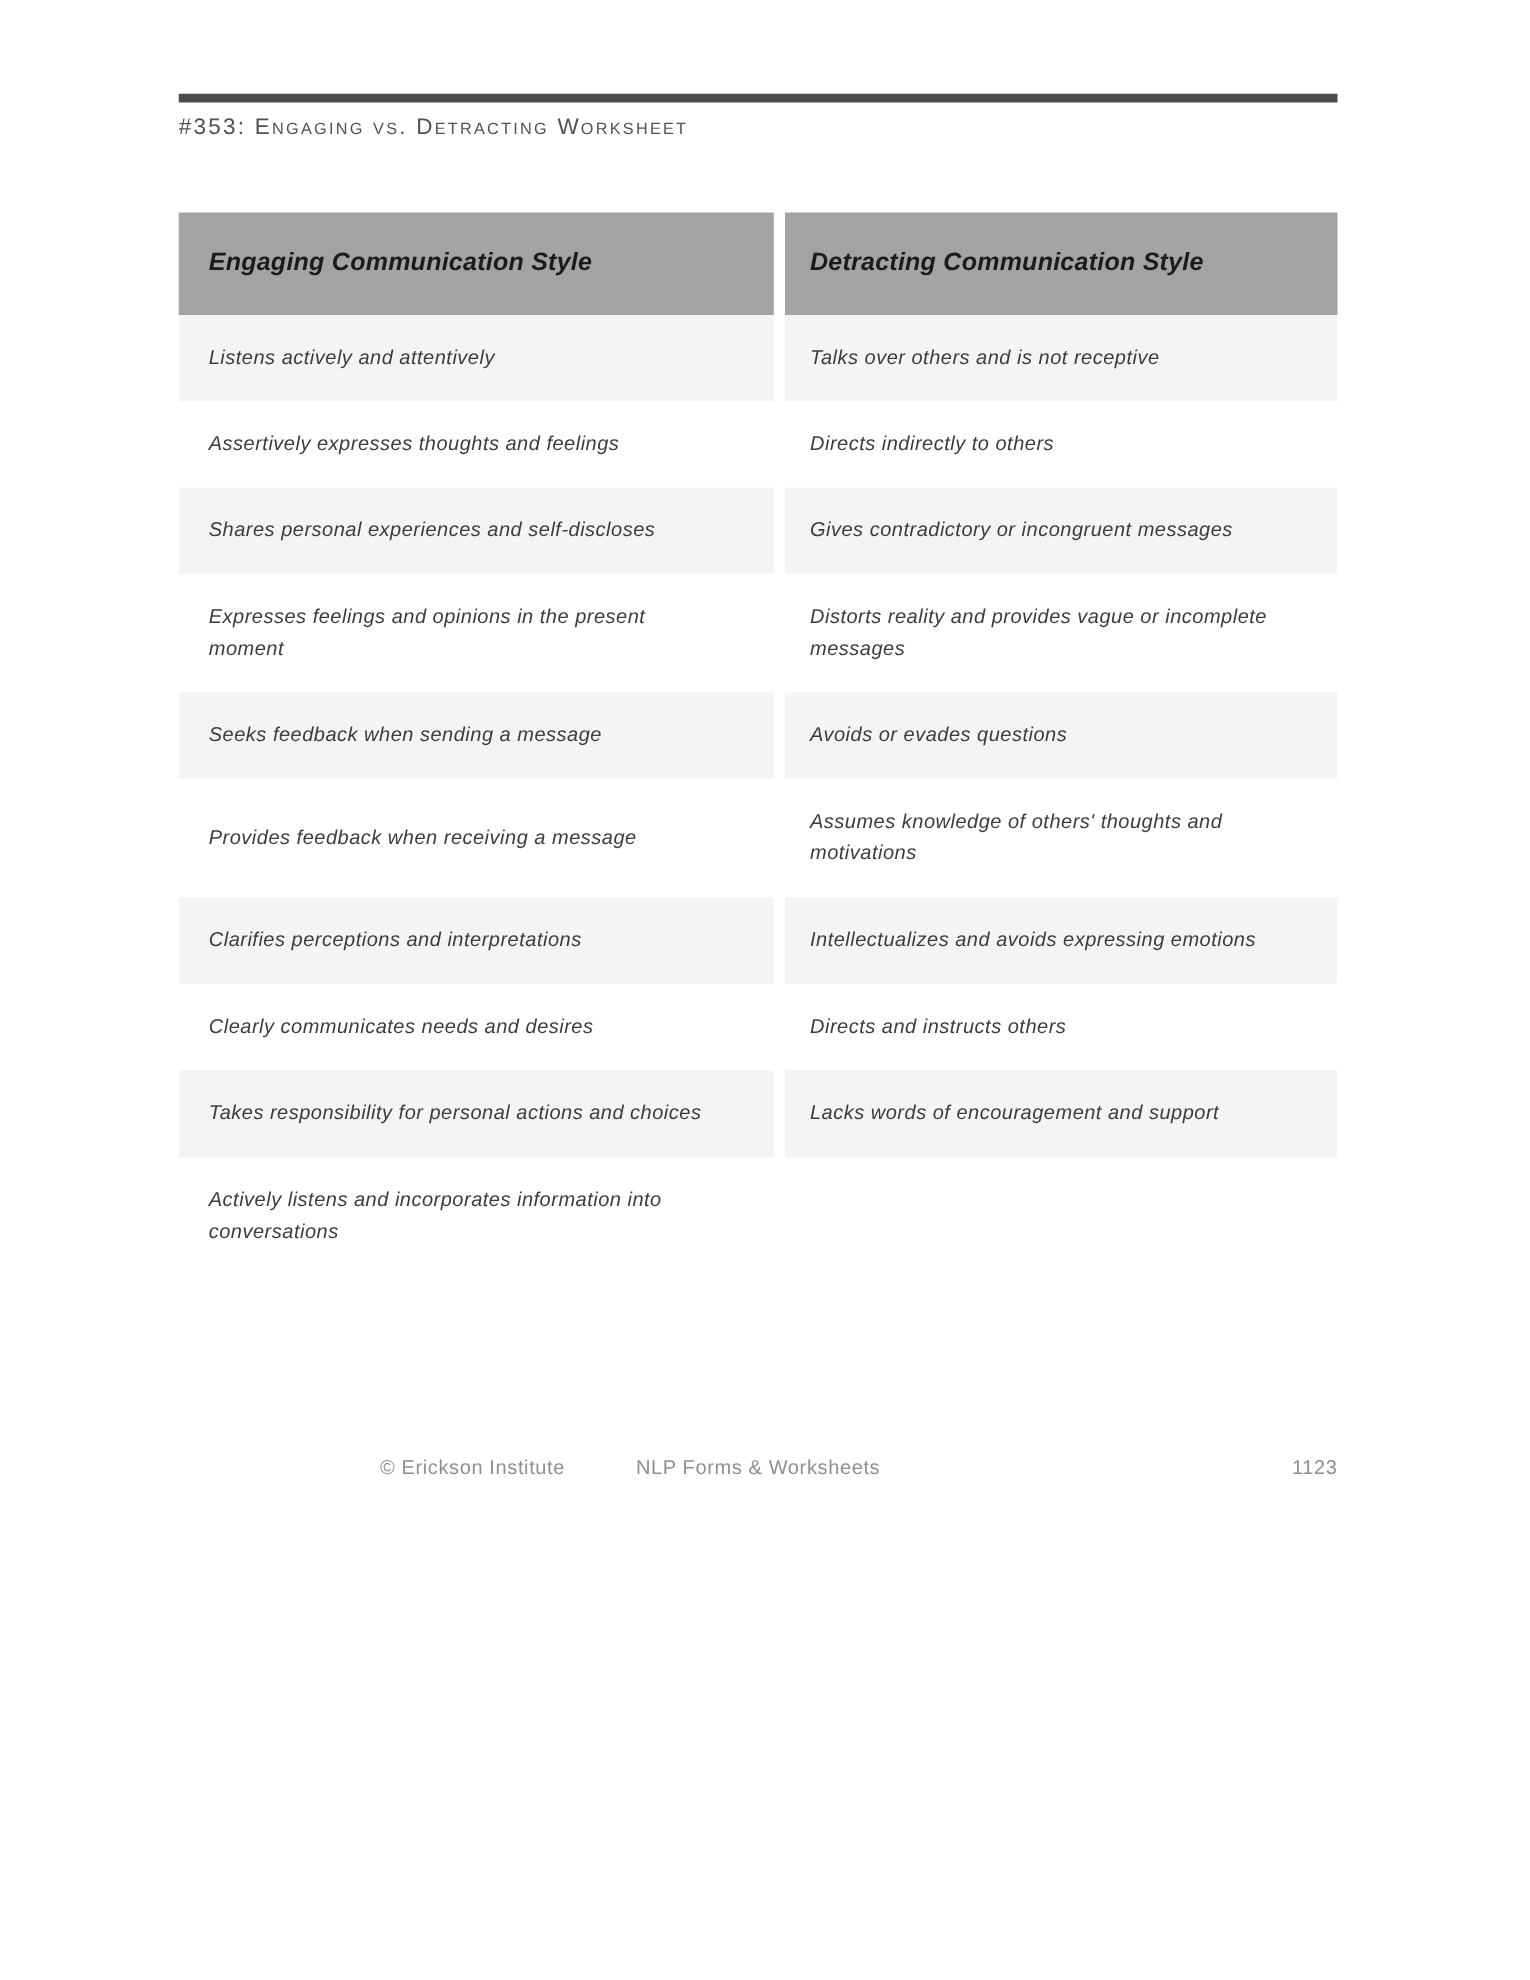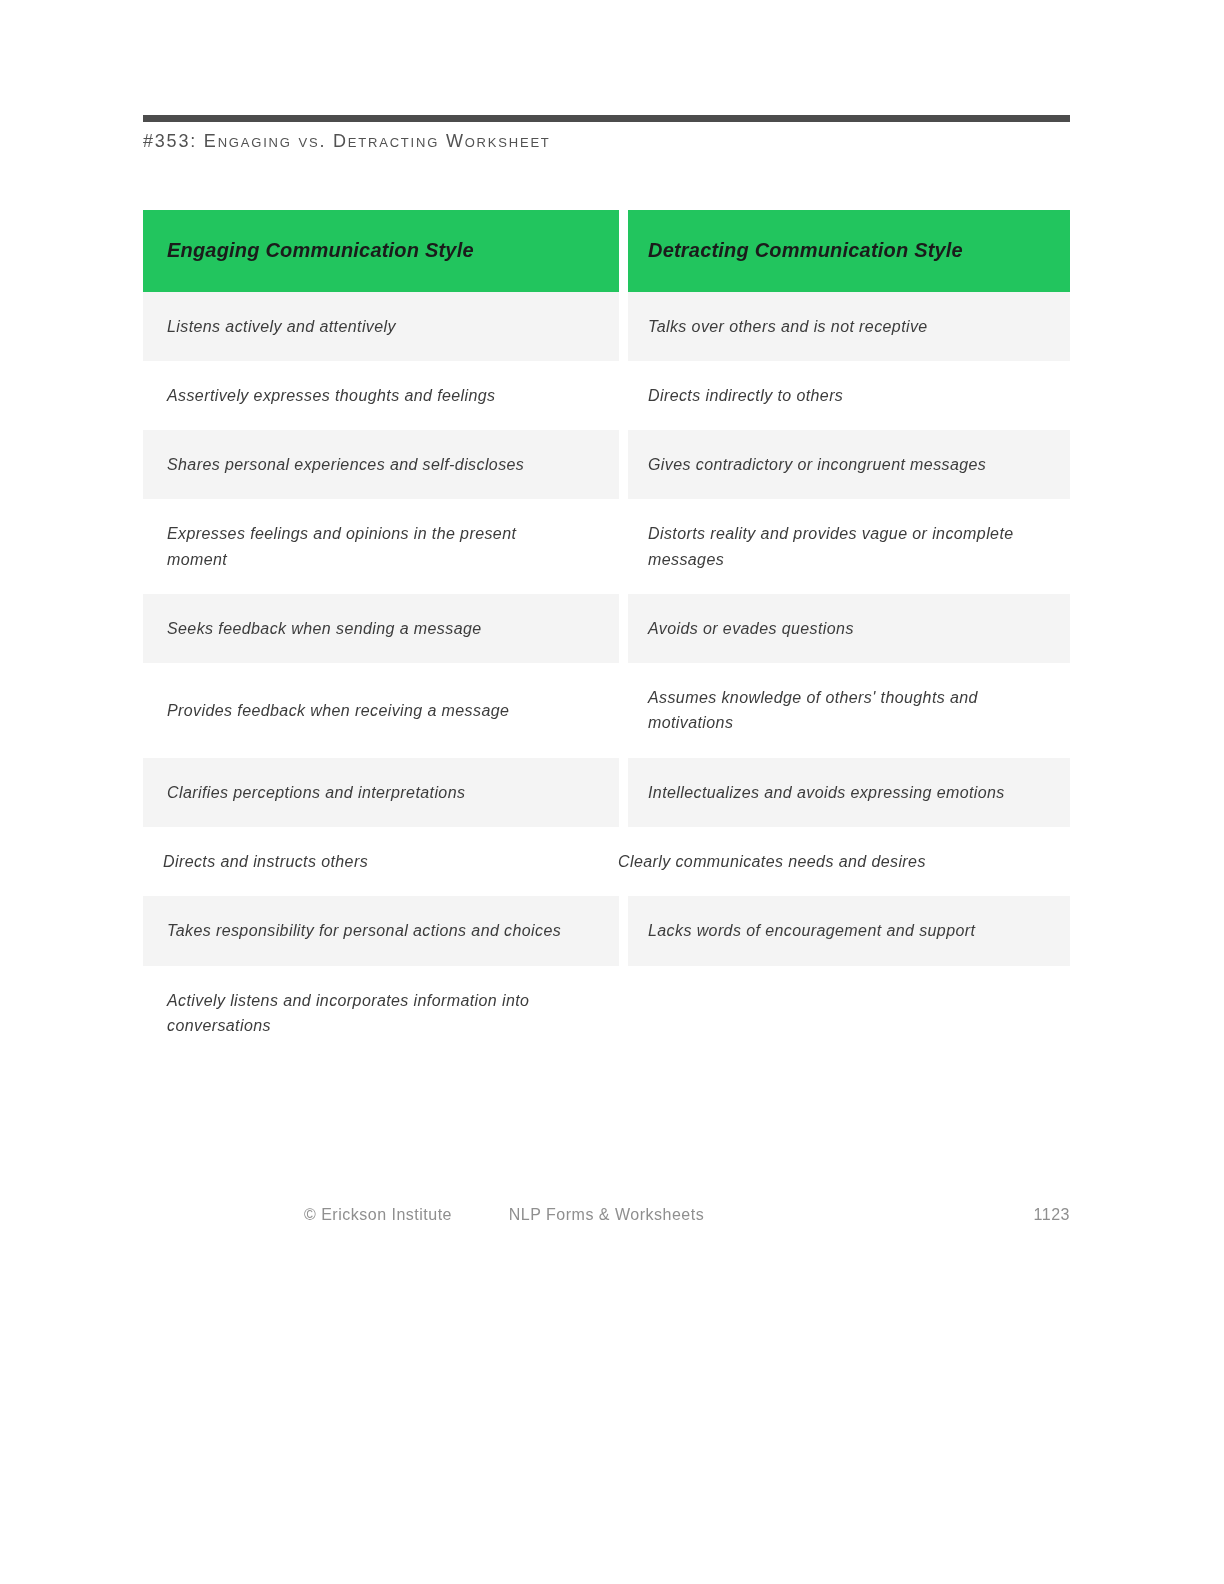--- a/index.html
+++ b/index.html
@@ -8,21 +8,21 @@
     background: #ffffff;
     width: 1224px;
     height: 1584px;
     overflow: hidden;
     font-family: "Liberation Sans", sans-serif;
   }
   .page {
     box-sizing: border-box;
     width: 1224px;
     height: 1584px;
-    padding: 115px 154px 0 143px;
+    padding: 75px 154px 0 143px;
     border-radius: 19px;
   }
   
   .top-rule {
     height: 7px;
     background: #4c4c4c;
   }
   .page-title {
     margin: 9px 0 0 0;
     font-size: 18px;
@@ -46,21 +46,21 @@
     font-style: italic;
     font-size: 16px;
     line-height: 1.58;
     letter-spacing: 0.4px;
     color: #3c3c3c;
   }
   .cell.left  { width: 476px; padding: 22px 42px 22px 24px; }
   .cell.right { flex: 1;      padding: 22px 26px 22px 20px; }
   .row.shaded .cell { background: #f4f4f4; }
   .row.header-row .cell {
-    background: #22c55e;
+    background: #a3a3a3;
     padding-top: 25px;
     padding-bottom: 25px;
     font-weight: 700;
     font-size: 20px;
     letter-spacing: 0.2px;
     color: #1b1b1b;
   }
   
   .footer {
     display: flex;
@@ -111,22 +111,22 @@
         </div>
         <div class="row">
           <div class="cell left">Provides feedback when receiving a message</div>
           <div class="cell right">Assumes knowledge of others' thoughts and motivations</div>
         </div>
         <div class="row shaded">
           <div class="cell left">Clarifies perceptions and interpretations</div>
           <div class="cell right">Intellectualizes and avoids expressing emotions</div>
         </div>
         <div class="row">
+          <div class="cell left">Clearly communicates needs and desires</div>
           <div class="cell right">Directs and instructs others</div>
-          <div class="cell left">Clearly communicates needs and desires</div>
         </div>
         <div class="row shaded">
           <div class="cell left">Takes responsibility for personal actions and choices</div>
           <div class="cell right">Lacks words of encouragement and support</div>
         </div>
         <div class="row">
           <div class="cell left">Actively listens and incorporates information into conversations</div>
         </div>
       </div>
   </div>

